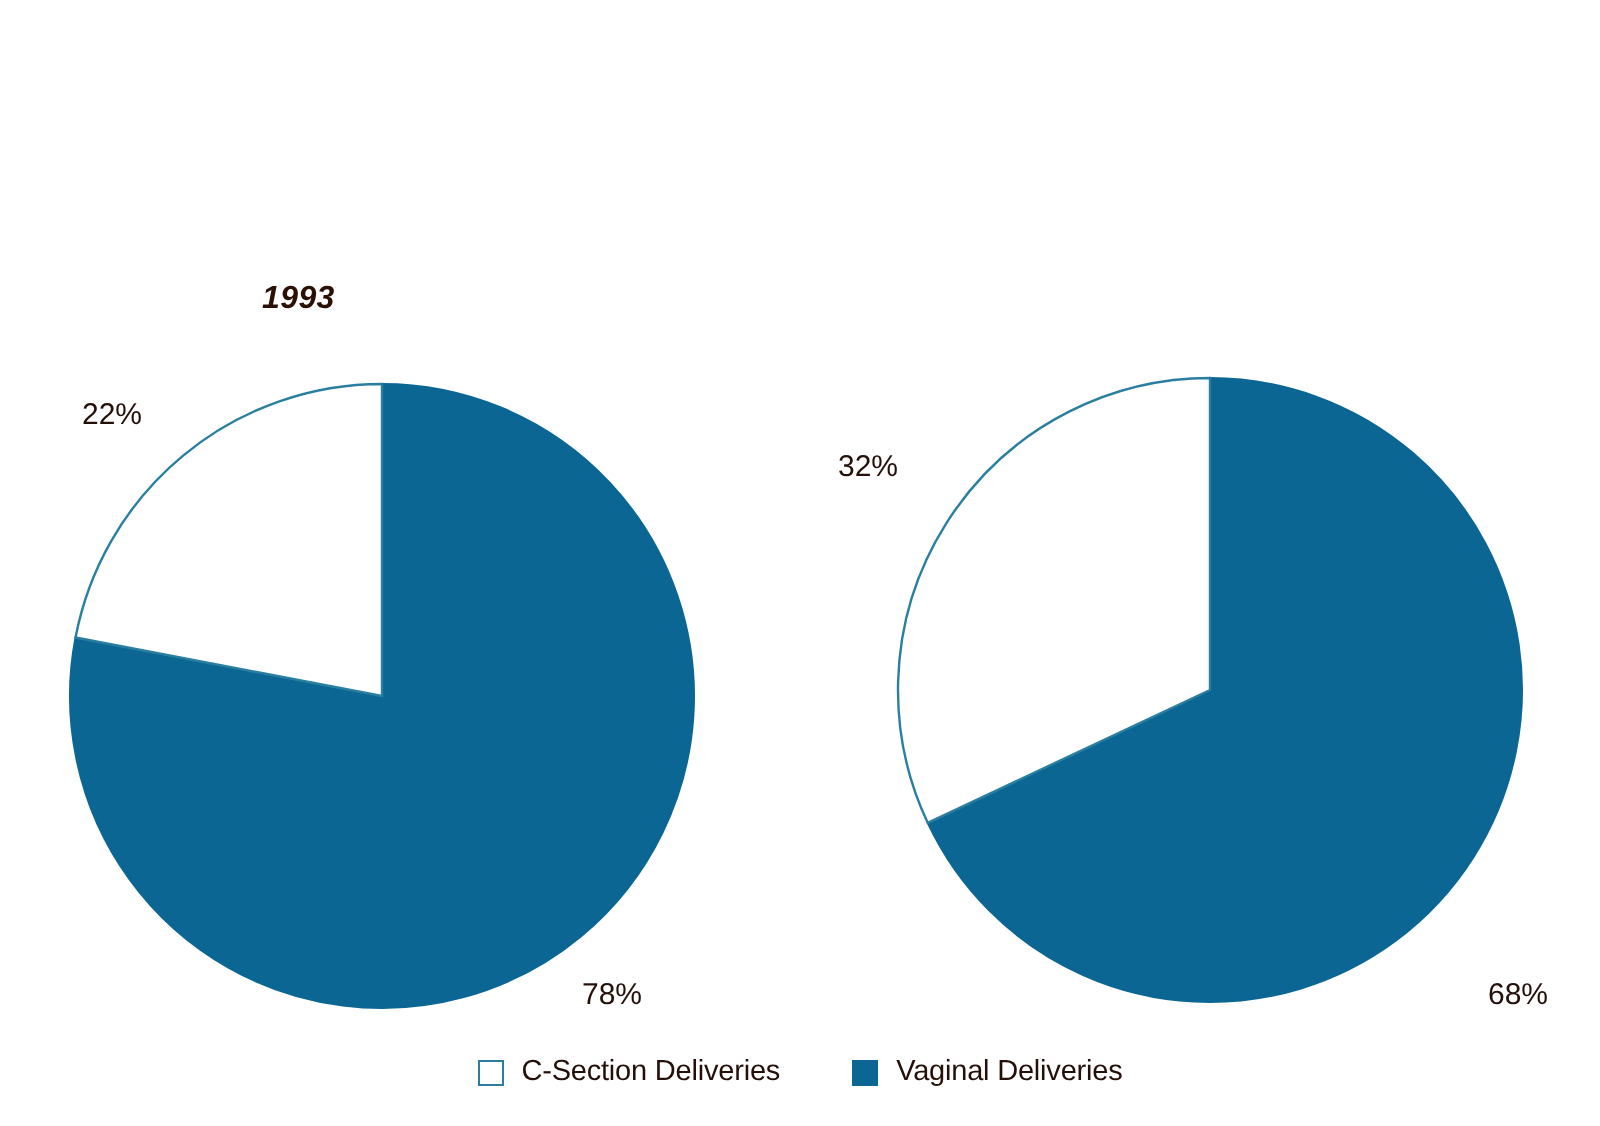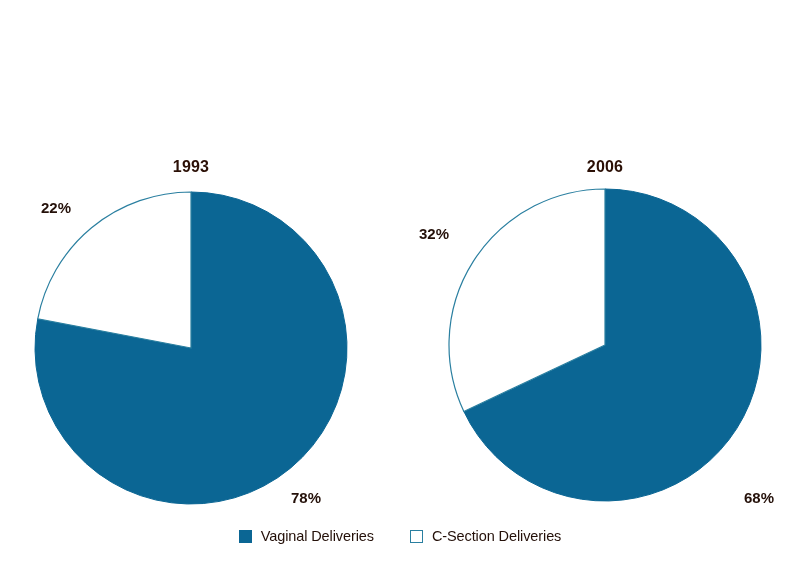--- a/index.html
+++ b/index.html
@@ -30,41 +30,42 @@
     font-size: 16.5px;
     font-weight: bold;
     letter-spacing: -0.2px;
     color: #2b1006;
     white-space: nowrap;
     font-family: "Liberation Sans", sans-serif;
   }
 
   .panel-title {
     position: absolute;
-    top: 158px;
+    top: 141px;
     font-size: 16px;
     font-weight: bold;
     color: #2b1006;
-    text-align: center;
+    text-align: left;
     width: 120px;
     letter-spacing: 0.2px;
+    font-style: italic;
   }
   .panel-title.p1 { left: 131px; }
   .panel-title.p2 { left: 545px; }
 
   .pie-svg {
     position: absolute;
   }
   .pie-svg.p1 { left: 31px;  top: 188px; }
   .pie-svg.p2 { left: 445px; top: 185px; }
 
   .pct-label {
     position: absolute;
     font-size: 15px;
-    font-weight: bold;
+    font-weight: normal;
     color: #241009;
     white-space: nowrap;
     letter-spacing: 0px;
   }
   .pct-22 { left: 41px;  top: 199px; }
   .pct-78 { left: 291px; top: 489px; text-align: right; }
   .pct-32 { left: 419px; top: 225px; }
   .pct-68 { left: 708px; top: 489px; margin-left: 36px; }
 
   .legend {
@@ -113,36 +114,35 @@
   <svg class="pie-svg p1" width="320" height="320" viewBox="0 0 320 320">
 
     <path d="M 160 160 L 160.00 4.00 A 156 156 0 1 1 6.76 130.77 Z" fill="#0b6694" stroke="#0b6694" stroke-width="1"></path>
 
     <path d="M 160 160 L 6.76 130.77 A 156 156 0 0 1 160.00 4.00 Z" fill="#ffffff" stroke="#2a7fa0" stroke-width="1.2"></path>
   </svg>
 
   <div class="pct-label pct-22">22%</div>
   <div class="pct-label pct-78">78%</div>
 
-  <div class="panel-title p2">2006</div>
 
   <svg class="pie-svg p2" width="320" height="320" viewBox="0 0 320 320">
 
     <path d="M 160 160 L 160.00 4.00 A 156 156 0 1 1 18.85 226.42 Z" fill="#0b6694" stroke="#0b6694" stroke-width="1"></path>
 
     <path d="M 160 160 L 18.85 226.42 A 156 156 0 0 1 160.00 4.00 Z" fill="#ffffff" stroke="#2a7fa0" stroke-width="1.2"></path>
   </svg>
 
   <div class="pct-label pct-32">32%</div>
   <div class="pct-label pct-68">68%</div>
 
   <div class="legend">
     <div class="legend-item">
+      <span class="legend-swatch outline"></span>
+      <span class="legend-label">C-Section Deliveries</span>
+    </div>
+    <div class="legend-item">
       <span class="legend-swatch filled"></span>
       <span class="legend-label">Vaginal Deliveries</span>
-    </div>
-    <div class="legend-item">
-      <span class="legend-swatch outline"></span>
-      <span class="legend-label">C-Section Deliveries</span>
     </div>
   </div>
 
 </div>
 
 </body></html>

